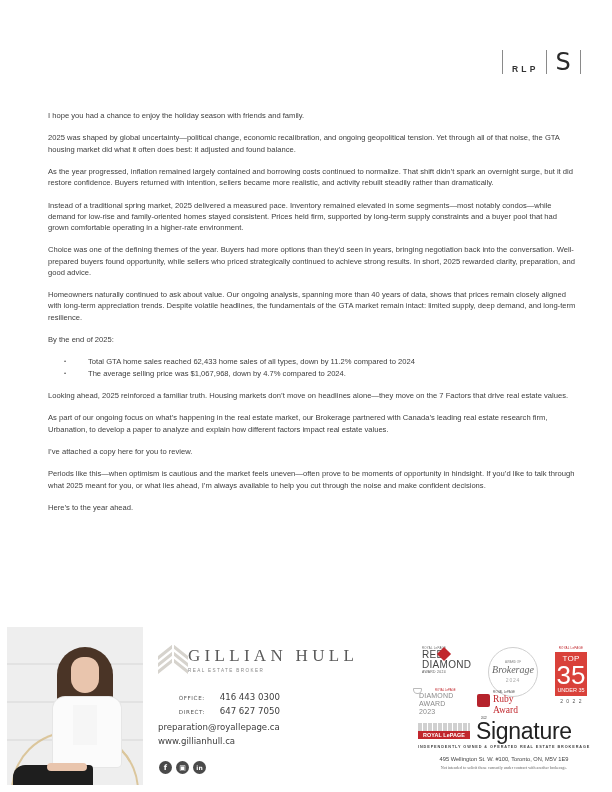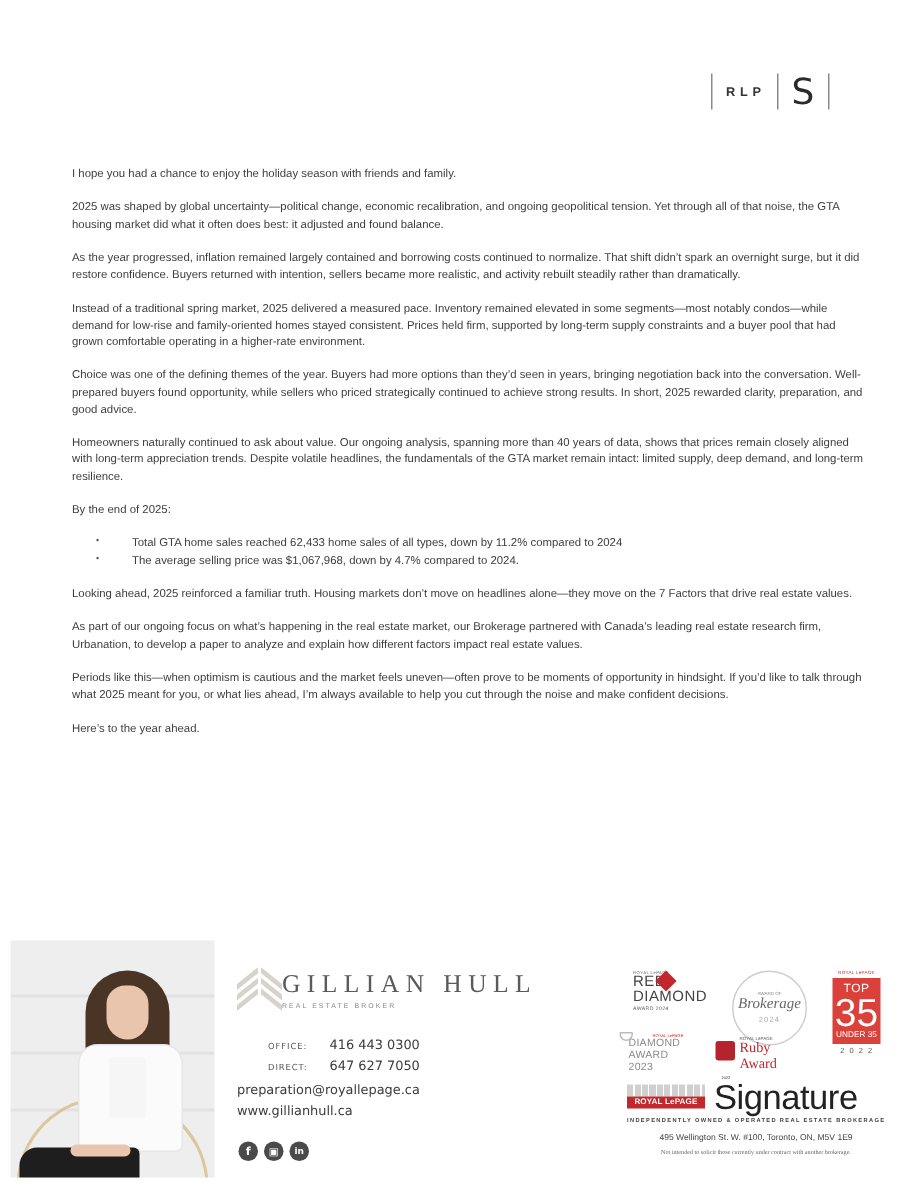--- a/index.html
+++ b/index.html
@@ -1,20 +1,20 @@
 <!DOCTYPE html>
 <html><head>
   <meta charset="utf-8">
   <style>
     * { box-sizing: border-box; margin: 0; padding: 0; }
     html, body { width: 612px; height: 792px; background: #ffffff; overflow: hidden; }
     body { position: relative; font-family: "Liberation Sans", sans-serif; color: #3a3a3a; }
 
     
-    .rlp-logo { position: absolute; left: 474px; top: 48px; height: 26px; display: flex; align-items: center; }
+    .rlp-logo { position: absolute; left: 502px; top: 48px; height: 26px; display: flex; align-items: flex-end; }
     .rlp-logo .bar { width: 1px; height: 24px; background: #8a8a8a; }
     .rlp-logo .rlp { font-family: "Liberation Sans", sans-serif; font-weight: bold; font-size: 8.5px; letter-spacing: 3.2px; color: #333; padding: 0 7px 0 9px; }
     .rlp-logo .s { font-family: "DejaVu Sans", sans-serif; font-size: 24px; color: #2a2a2a; padding: 0 9px 0 9px; line-height: 24px; }
 
     
     .letter { position: absolute; left: 48px; top: 110px; width: 530px; font-size: 7.6px; line-height: 11.2px; color: #3d3d3d; }
     .letter p { margin-bottom: 11.2px; }
     .letter ul { list-style: none; margin: 0 0 11.2px 0; padding-left: 16px; }
     .letter li { position: relative; padding-left: 24px; line-height: 11.2px; }
     .letter li::before { content: "\2022"; position: absolute; left: 0; top: 0; font-size: 6px; color: #555; }
@@ -104,20 +104,21 @@
   <p>Instead of a traditional spring market, 2025 delivered a measured pace. Inventory remained elevated in some segments—most notably condos—while demand for low-rise and family-oriented homes stayed consistent. Prices held firm, supported by long-term supply constraints and a buyer pool that had grown comfortable operating in a higher-rate environment.</p>
   <p>Choice was one of the defining themes of the year. Buyers had more options than they’d seen in years, bringing negotiation back into the conversation. Well-prepared buyers found opportunity, while sellers who priced strategically continued to achieve strong results. In short, 2025 rewarded clarity, preparation, and good advice.</p>
   <p>Homeowners naturally continued to ask about value. Our ongoing analysis, spanning more than 40 years of data, shows that prices remain closely aligned with long-term appreciation trends. Despite volatile headlines, the fundamentals of the GTA market remain intact: limited supply, deep demand, and long-term resilience.</p>
   <p>By the end of 2025:</p>
   <ul>
     <li>Total GTA home sales reached 62,433 home sales of all types, down by 11.2% compared to 2024</li>
     <li>The average selling price was $1,067,968, down by 4.7% compared to 2024.</li>
   </ul>
   <p>Looking ahead, 2025 reinforced a familiar truth. Housing markets don’t move on headlines alone—they move on the 7 Factors that drive real estate values.</p>
   <p>As part of our ongoing focus on what’s happening in the real estate market, our Brokerage partnered with Canada’s leading real estate research firm, Urbanation, to develop a paper to analyze and explain how different factors impact real estate values.</p>
+  <p>I’ve attached a copy here for you to review.</p>
   <p>Periods like this—when optimism is cautious and the market feels uneven—often prove to be moments of opportunity in hindsight. If you’d like to talk through what 2025 meant for you, or what lies ahead, I’m always available to help you cut through the noise and make confident decisions.</p>
   <p>Here’s to the year ahead.</p>
 </div>
 
 <div class="photo">
   <div class="shelf" style="top:36px"></div>
   <div class="shelf" style="top:74px"></div>
   <div class="shelf" style="top:112px"></div>
   <div class="chair"></div>
   <div class="hair"></div>

